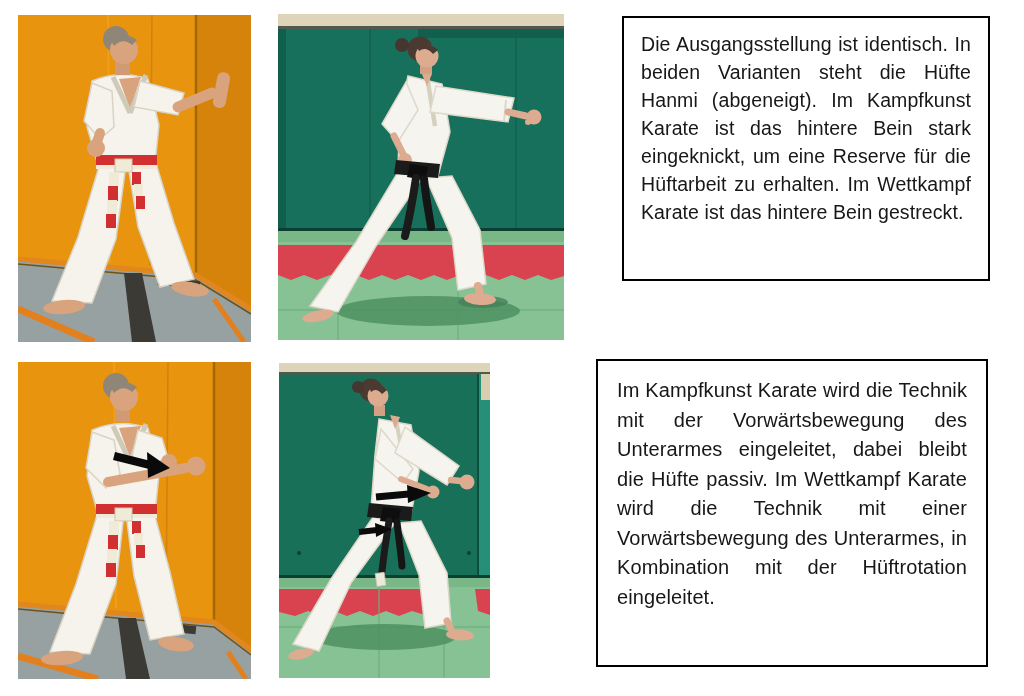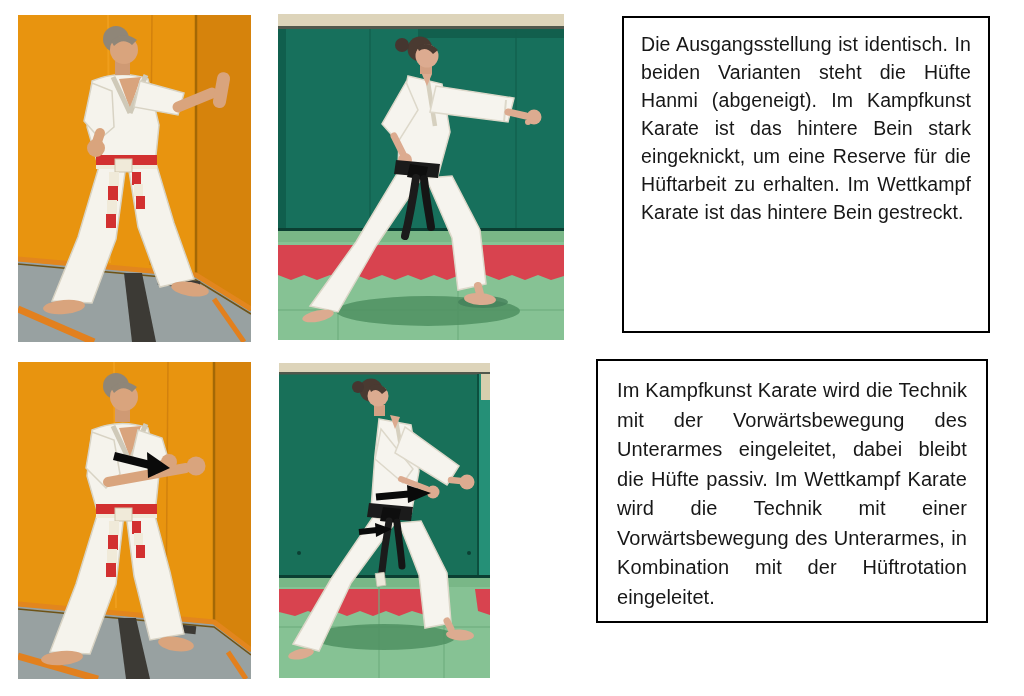--- a/index.html
+++ b/index.html
@@ -8,23 +8,23 @@
     font-family:"Liberation Sans", sans-serif;overflow:hidden;
   }
   .photo{position:absolute;margin:0;padding:0;overflow:hidden;}
   .photo svg{display:block;width:100%;height:100%;}
   .textbox{
     position:absolute;box-sizing:border-box;background:#ffffff;
     border:2px solid #000000;color:#171717;text-align:justify;
     overflow:hidden;
   }
   .textbox p{margin:0;}
-  #tb-stance{left:622px;top:16px;width:368px;height:317px;
+  #tb-stance{left:622px;top:16px;width:368px;height:265px;
     padding:12px 17px 12px 17px;font-size:19.5px;line-height:28px;letter-spacing:.1px;}
-  #tb-technique{left:596px;top:359px;width:392px;height:264px;
+  #tb-technique{left:596px;top:359px;width:392px;height:308px;
     padding:15px 19px 2px 19px;font-size:20px;line-height:29.5px;letter-spacing:.1px;}
   
   .gi{fill:#f5f3ec;stroke:#d8d3c4;stroke-width:1.5;}
   .skin{fill:#d9a47d;}
   .skinln{stroke:#d9a47d;stroke-linecap:round;fill:none;}
   
   .gi2{fill:#f6f4ee;stroke:#ddd8ca;stroke-width:1.5;}
   .skin2{fill:#dcab90;}
   .skin2ln{stroke:#dcab90;stroke-linecap:round;fill:none;}
 </style>

